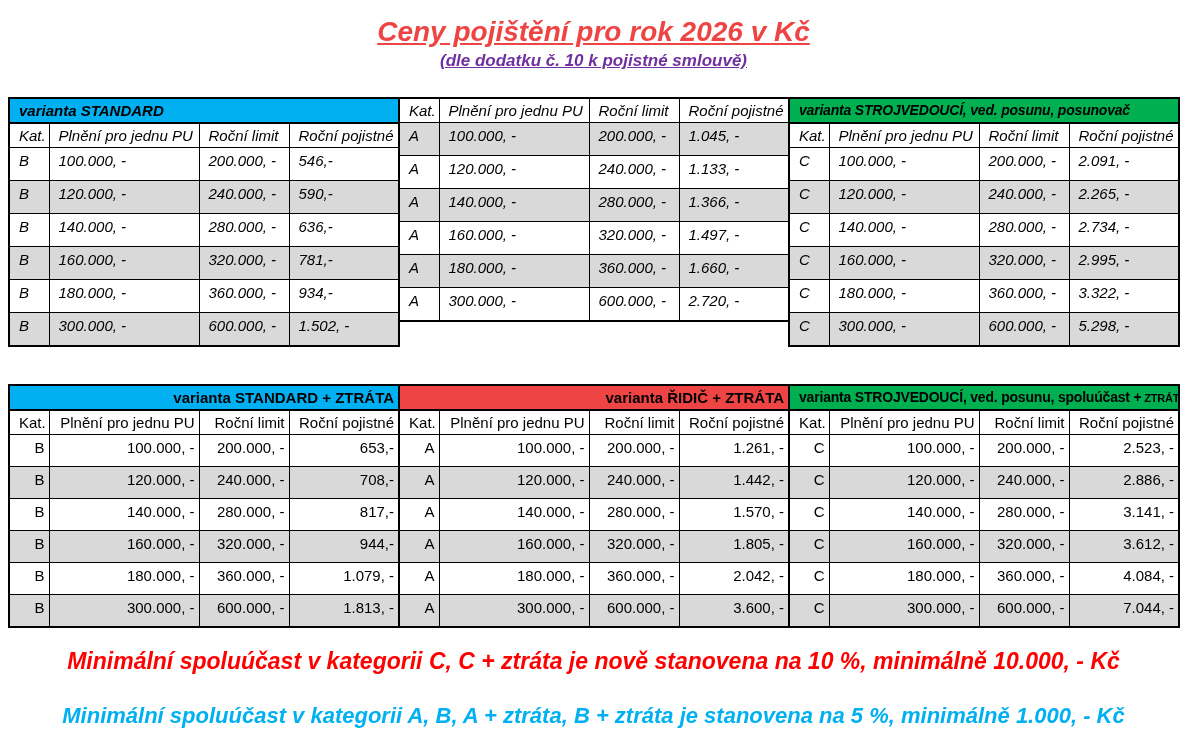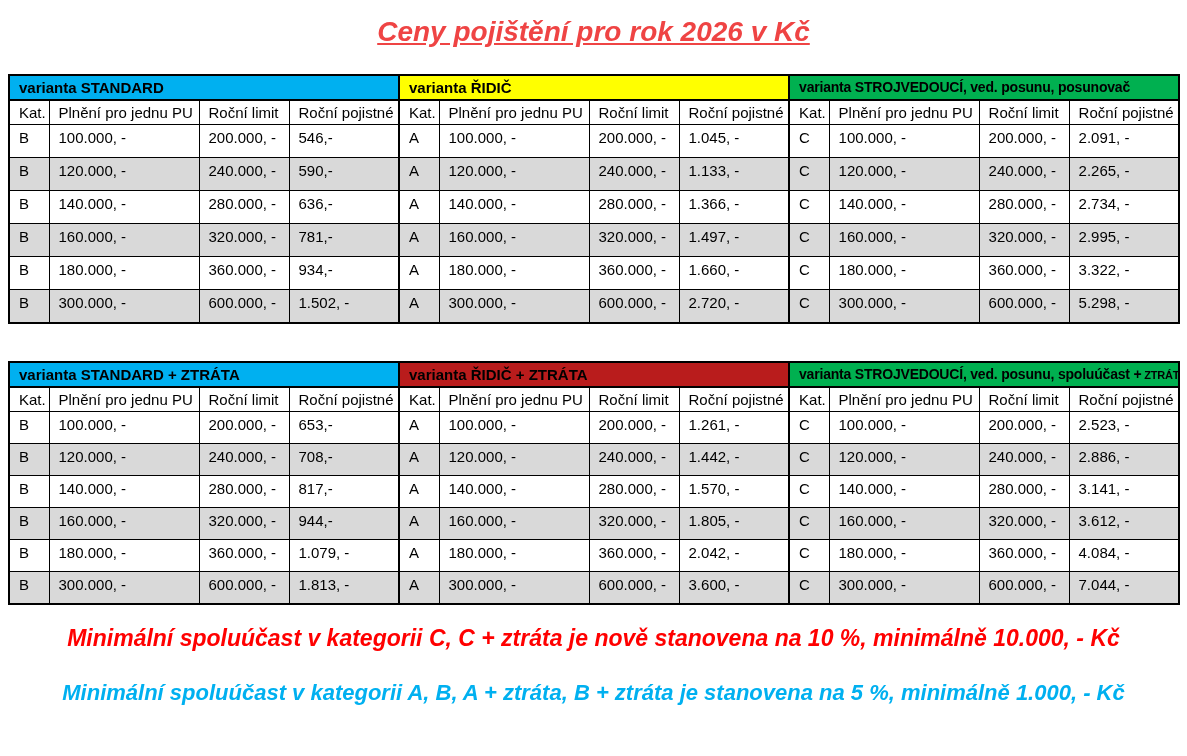--- a/index.html
+++ b/index.html
@@ -9,22 +9,22 @@
   }
   .title {
     margin-top:16px; text-align:center;
     font-size:28px; font-weight:bold; font-style:italic; text-decoration:underline;
   }
   .subtitle {
     margin-top:3px; text-align:center;
     font-size:17px; font-weight:bold; font-style:italic; text-decoration:underline;
   }
   .tables-group { display:flex; align-items:flex-start; margin-left:8px; }
-  .tables-group.top { margin-top:26px; }
-  .tables-group.bottom { margin-top:37px; }
+  .tables-group.top { margin-top:26px;font-style:italic; }
+  .tables-group.bottom { margin-top:37px;text-align:right; }
 
   table.variant {
     border-collapse:collapse; border:2px solid #000;
     table-layout:fixed; width:392px; background:#fff;
   }
   table.variant + table.variant { margin-left:-2px; }
 
   table.variant td {
     border:1px solid #000; font-size:15px; line-height:1.15;
     padding:4px 4px 0 9px; vertical-align:top;
@@ -43,20 +43,21 @@
 
   .note { text-align:center; font-weight:bold; font-style:italic; white-space:nowrap; }
   .note-1 { margin-top:20px; font-size:23px; }
   .note-2 { margin-top:28px; font-size:22px; }
 </style>
 </head>
 <body>
 
 <div class="page">
   <div class="title" style="color: #ef4444;">Ceny pojištění pro rok 2026 v Kč</div>
+  <div class="subtitle" style="color: rgb(112, 48, 160);">(dle dodatku č. 10 k pojistné smlouvě)</div>
 
   <div class="tables-group top" id="group-0">
       <table class="variant">
         <colgroup>
           <col style="width: 40px;">
           <col style="width: 150px;">
           <col style="width: 90px;">
           <col style="width: 110px;">
         </colgroup>
         <tbody>
@@ -108,23 +109,20 @@
         </tbody>
       </table>
       <table class="variant">
         <colgroup>
           <col style="width: 40px;">
           <col style="width: 150px;">
           <col style="width: 90px;">
           <col style="width: 110px;">
         </colgroup>
         <tbody>
-          <tr class="band">
-            <td colspan="4" style="background: rgb(255, 255, 0);"><span>varianta ŘIDIČ</span></td>
-          </tr>
           <tr class="cols">
             <td>Kat.</td>
             <td>Plnění pro jednu PU</td>
             <td>Roční limit</td>
             <td>Roční pojistné</td>
           </tr>
           <tr class="data">
             <td>A</td>
             <td>100.000, -</td>
             <td>200.000, -</td>
@@ -276,21 +274,21 @@
       </table>
       <table class="variant">
         <colgroup>
           <col style="width: 40px;">
           <col style="width: 150px;">
           <col style="width: 90px;">
           <col style="width: 110px;">
         </colgroup>
         <tbody>
           <tr class="band">
-            <td colspan="4" style="background: #b91c1c; margin-top: 28px;"><span>varianta ŘIDIČ + ZTRÁTA</span></td>
+            <td colspan="4" style="background: #ef4444; margin-top: 28px;"><span>varianta ŘIDIČ + ZTRÁTA</span></td>
           </tr>
           <tr class="cols">
             <td>Kat.</td>
             <td>Plnění pro jednu PU</td>
             <td>Roční limit</td>
             <td>Roční pojistné</td>
           </tr>
           <tr class="data">
             <td>A</td>
             <td>100.000, -</td>

